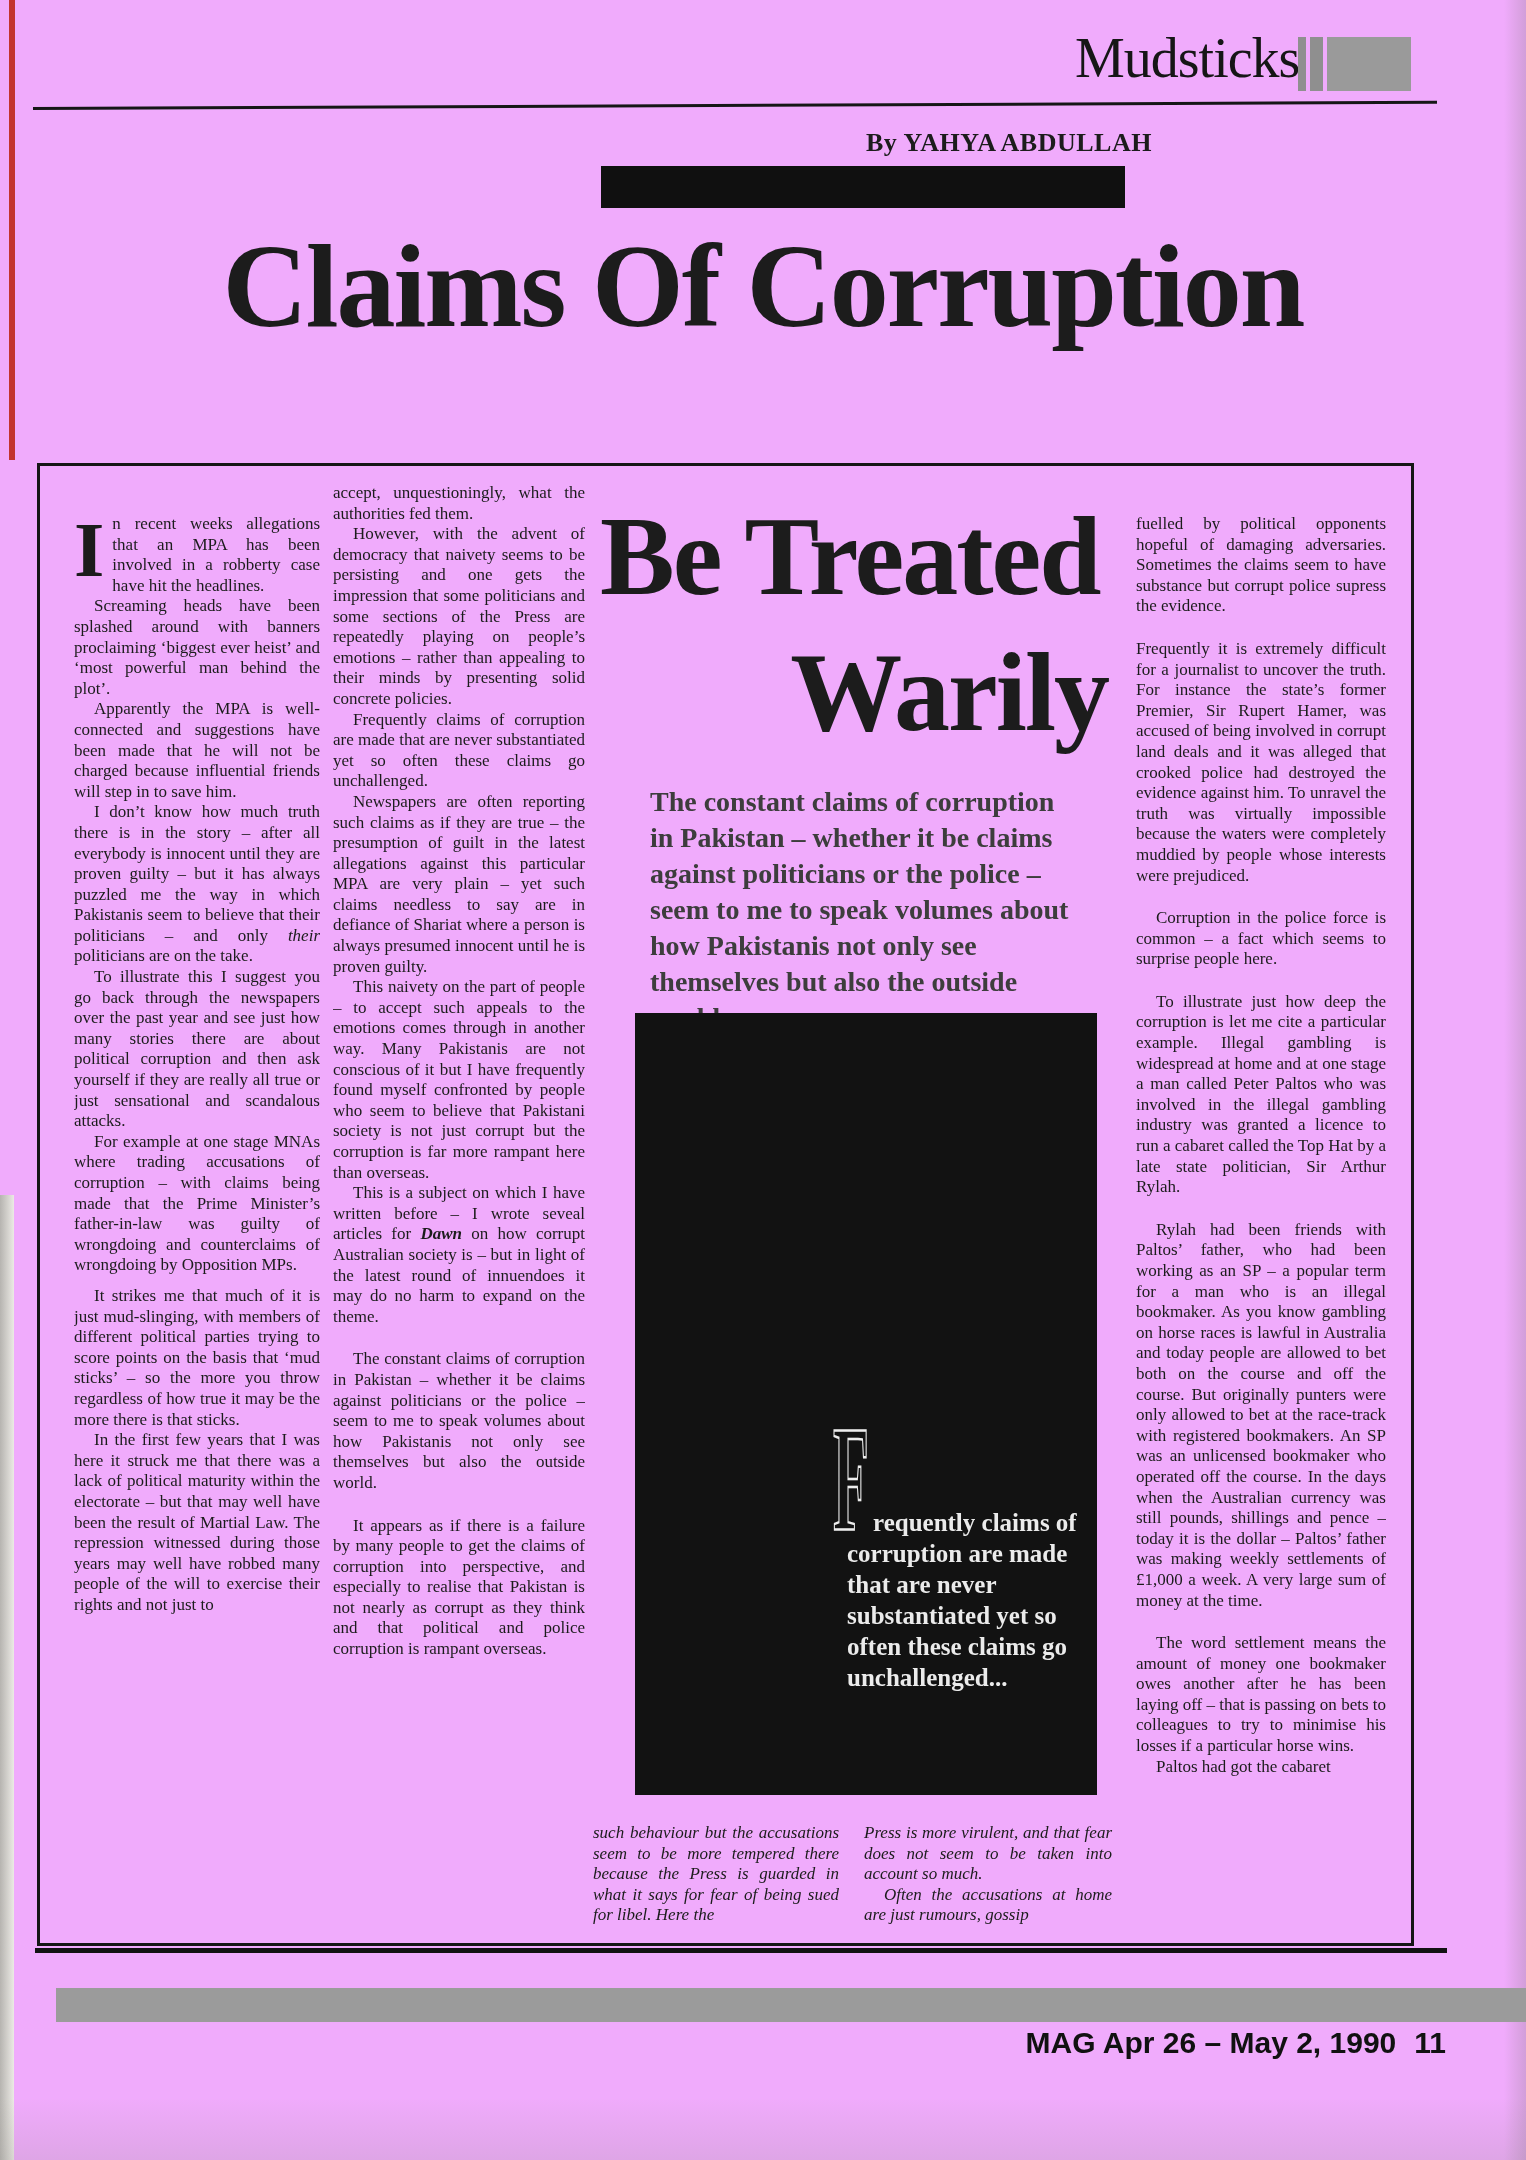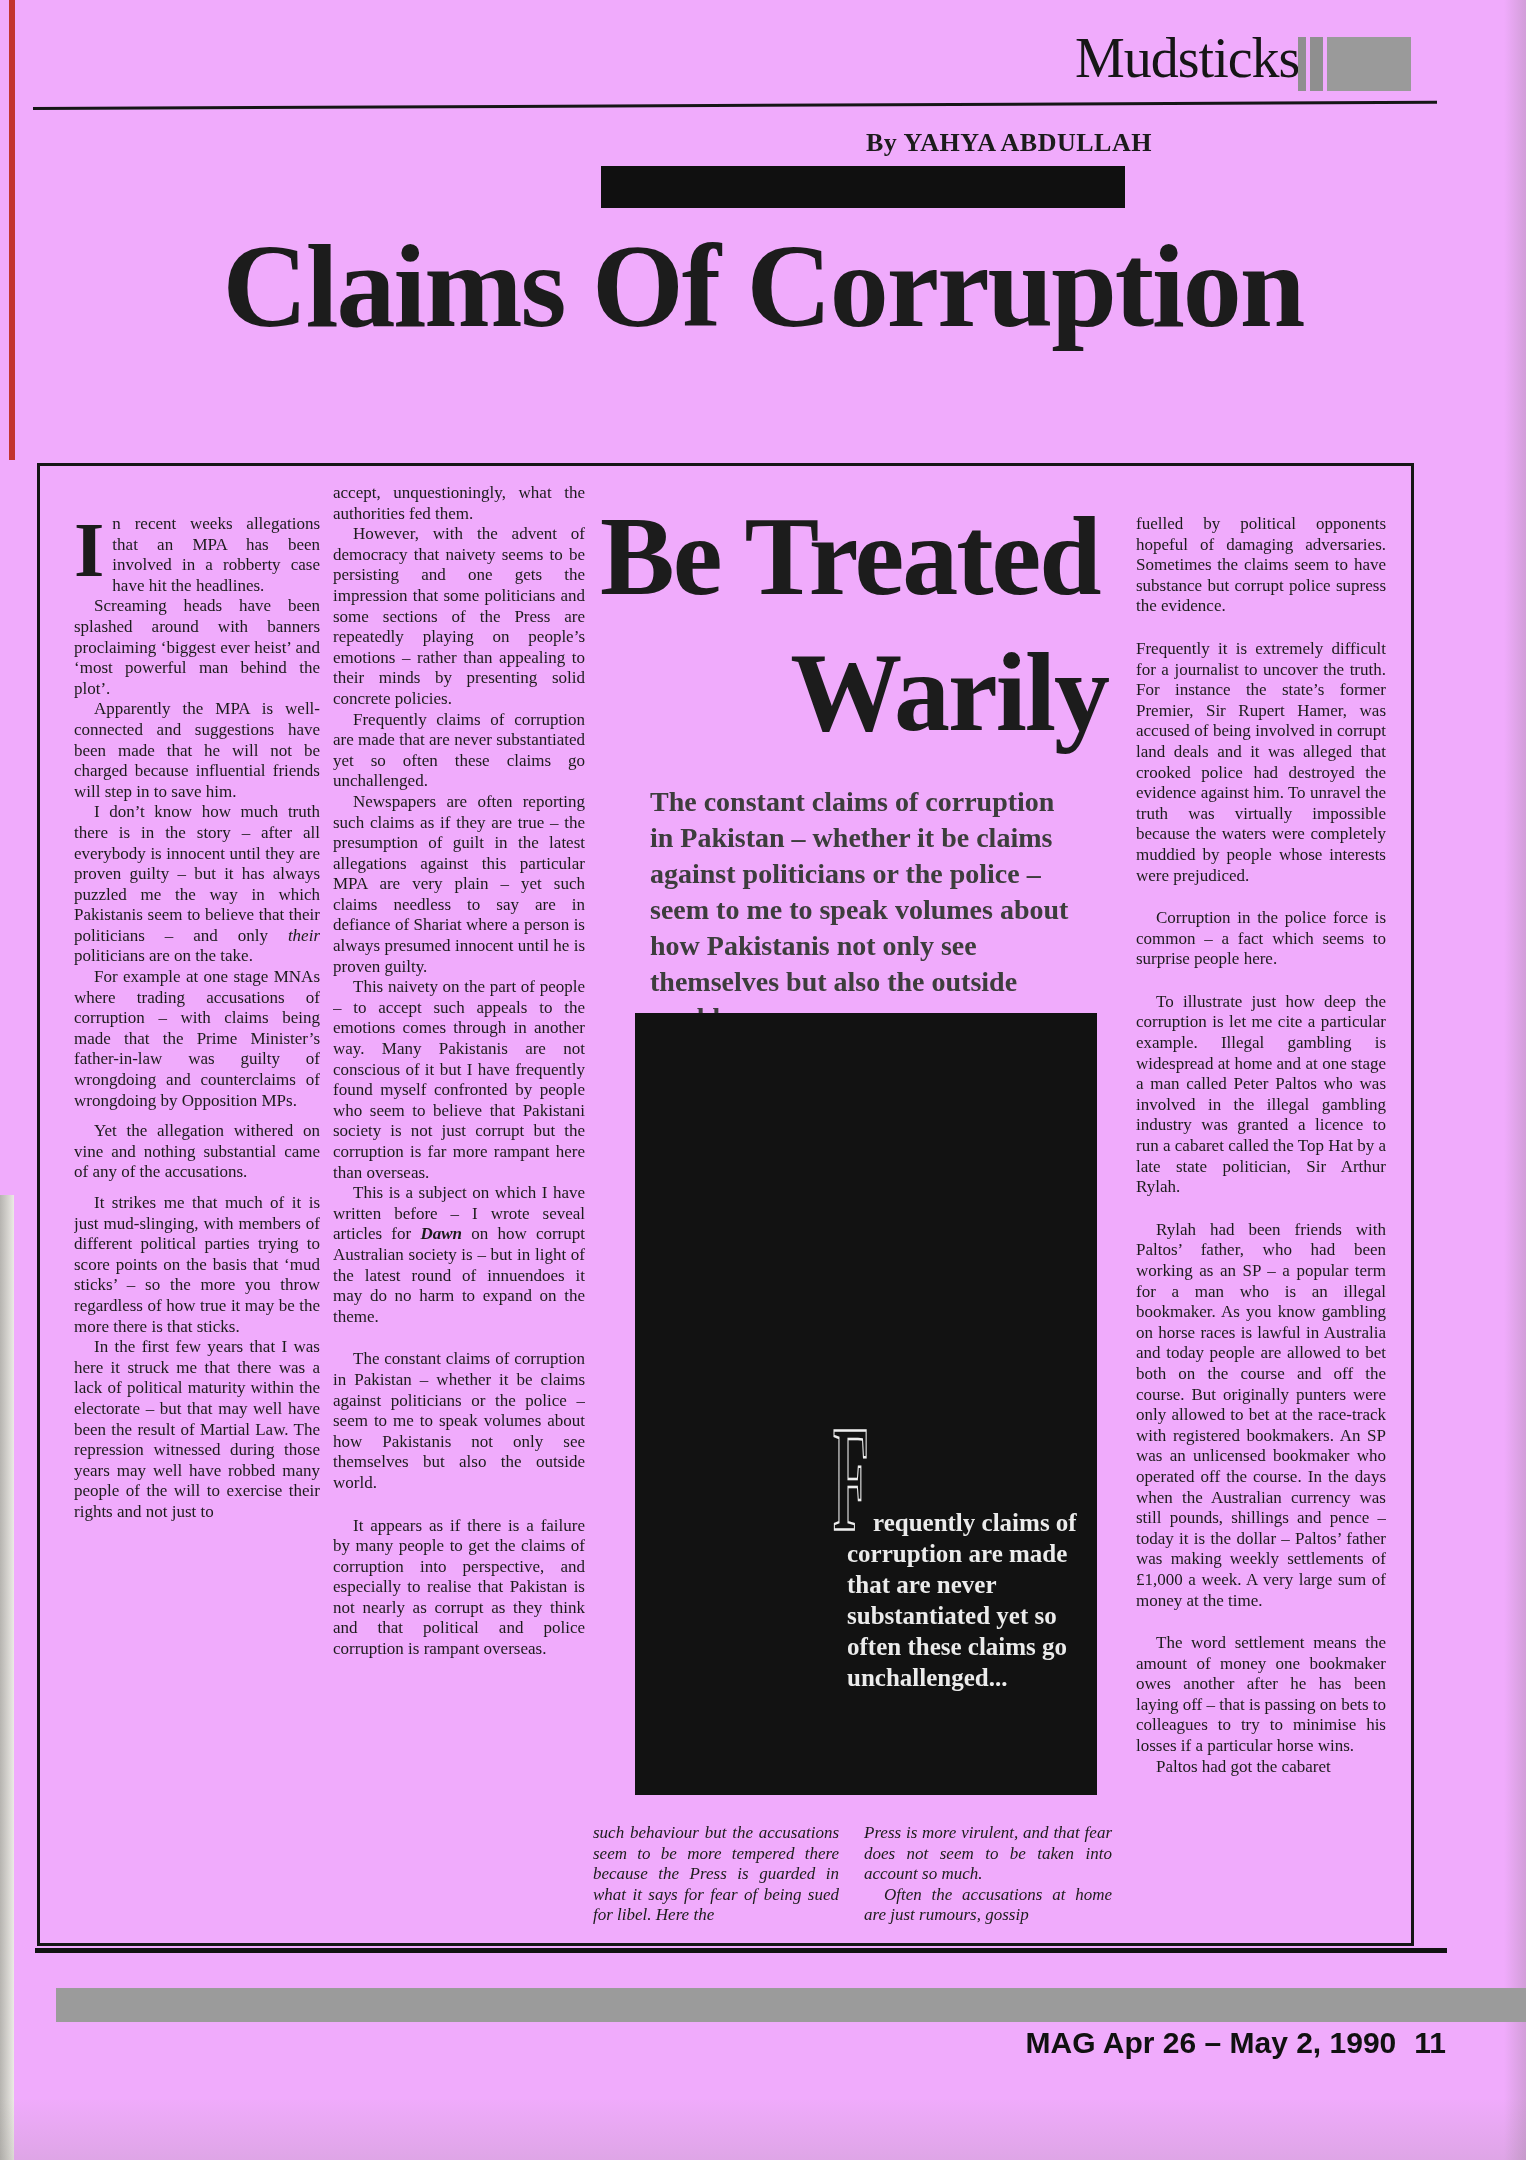--- a/index.html
+++ b/index.html
@@ -97,22 +97,22 @@
 
   <div class="headline-1">Claims Of Corruption</div>
 
   <div class="content-box"></div>
 
   <div class="col col1">
     <p><span class="dropcap">I</span><span>n recent weeks allegations that an MPA has been involved in a robberty case have hit the headlines.</span></p>
     <p class="ind">Screaming heads have been splashed around with banners proclaiming ‘biggest ever heist’ and ‘most powerful man behind the plot’.</p>
     <p class="ind">Apparently the MPA is well-connected and suggestions have been made that he will not be charged because influential friends will step in to save him.</p>
     <p class="ind"><span>I don’t know how much truth there is in the story – after all everybody is innocent until they are proven guilty – but it has always puzzled me the way in which Pakistanis seem to believe that their politicians – and only </span><em>their</em><span> politicians are on the take.</span></p>
+    <p class="ind">To illustrate this I suggest you go back through the newspapers over the past year and see just how many stories there are about political corruption and then ask yourself if they are really all true or just sensational and scandalous attacks.</p>
     <p class="ind">For example at one stage MNAs where trading accusations of corruption – with claims being made that the Prime Minister’s father-in-law was guilty of wrongdoing and counterclaims of wrongdoing by Opposition MPs.</p>
-    <p class="ind gap-sm">Yet the allegation withered on vine and nothing substantial came of any of the accusations.</p>
     <p class="ind gap-sm">It strikes me that much of it is just mud-slinging, with members of different political parties trying to score points on the basis that ‘mud sticks’ – so the more you throw regardless of how true it may be the more there is that sticks.</p>
     <p class="ind">In the first few years that I was here it struck me that there was a lack of political maturity within the electorate – but that may well have been the result of Martial Law. The repression witnessed during those years may well have robbed many people of the will to exercise their rights and not just to</p>
   </div>
 
   <div class="col col2">
     <p>accept, unquestioningly, what the authorities fed them.</p>
     <p class="ind">However, with the advent of democracy that naivety seems to be persisting and one gets the impression that some politicians and some sections of the Press are repeatedly playing on people’s emotions – rather than appealing to their minds by presenting solid concrete policies.</p>
     <p class="ind">Frequently claims of corruption are made that are never substantiated yet so often these claims go unchallenged.</p>
     <p class="ind">Newspapers are often reporting such claims as if they are true – the presumption of guilt in the latest allegations against this particular MPA are very plain – yet such claims needless to say are in defiance of Shariat where a person is always presumed innocent until he is proven guilty.</p>
     <p class="ind">This naivety on the part of people – to accept such appeals to the emotions comes through in another way. Many Pakistanis are not conscious of it but I have frequently found myself confronted by people who seem to believe that Pakistani society is not just corrupt but the corruption is far more rampant here than overseas.</p>

